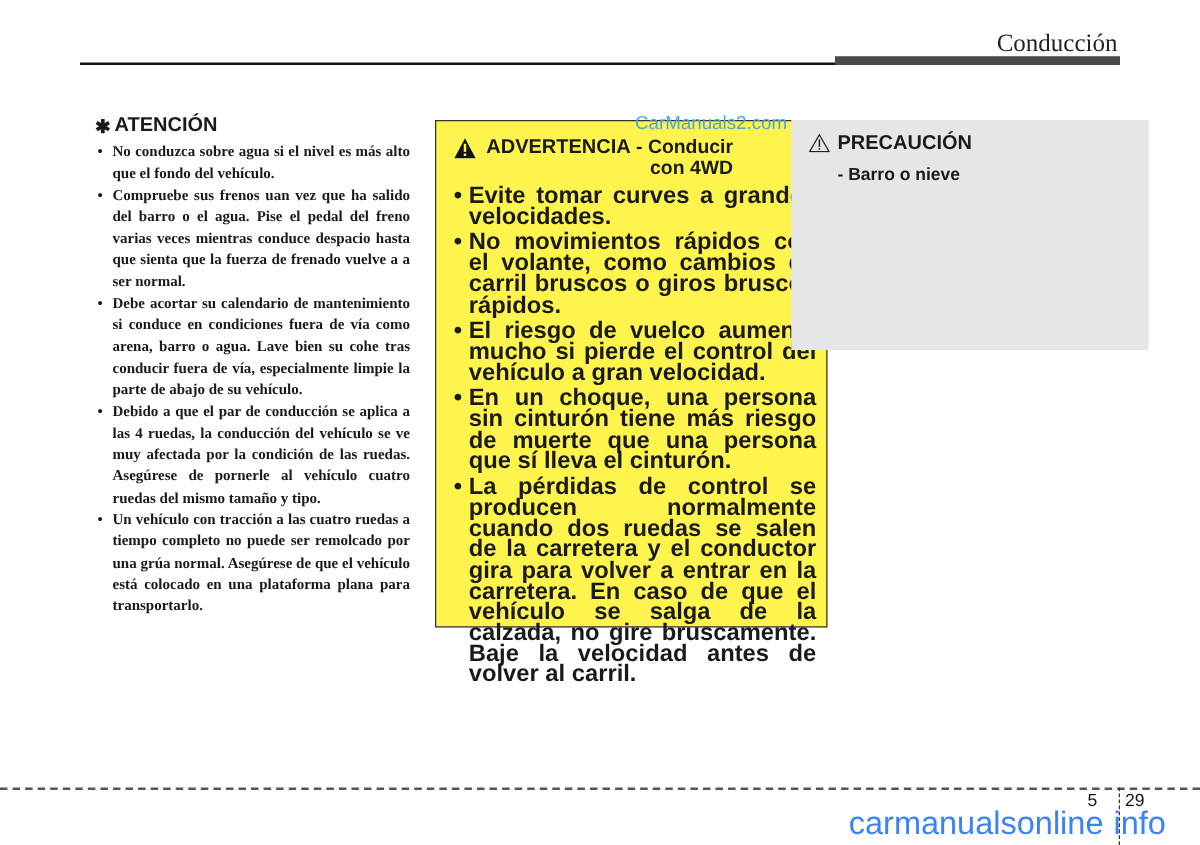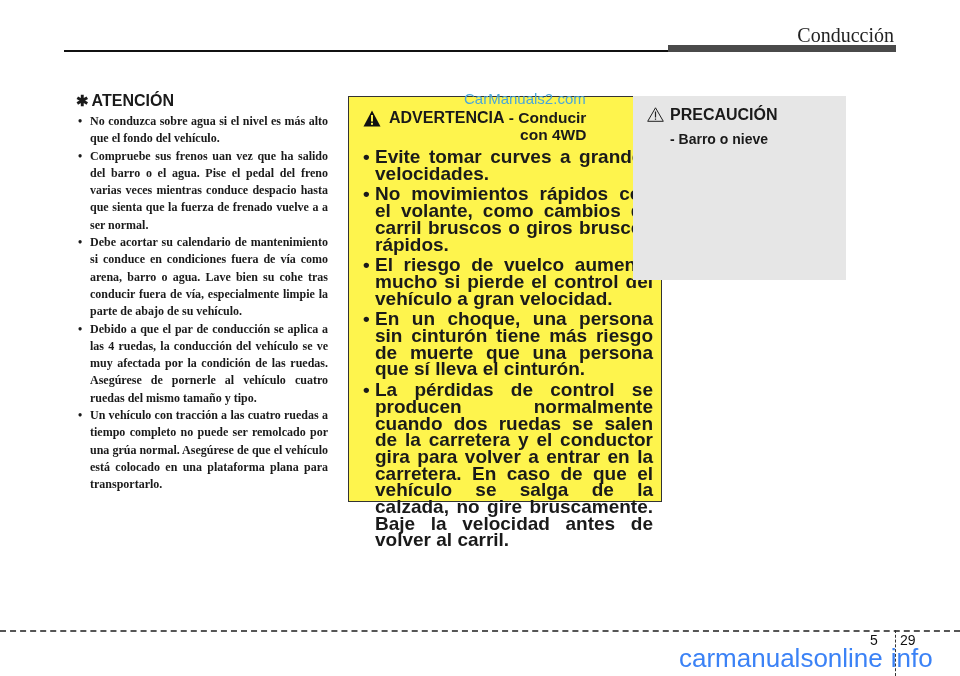--- a/index.html
+++ b/index.html
@@ -18,28 +18,28 @@
   .warn-box { position:absolute; left:348px; top:96px; width:314px; height:406px; background:#fef44d; border:1px solid #333; box-sizing:border-box; font-family:"Liberation Sans", sans-serif; }
   .warn-head { display:flex; align-items:flex-start; padding:12px 8px 0 14px; }
   .warn-icon { width:18px; height:17px; margin-right:8px; margin-top:1px; flex:none; }
   .warn-title { font-weight:bold; font-size:15.5px; line-height:17px; }
   .warn-title-a { font-size:16px; }
   .warn-title-sub { display:block; text-align:right; padding-right:0; }
   .warn-list { list-style:none; margin:6px 0 0 0; padding:0 8px 0 14px; }
   .warn-list li { position:relative; padding-left:12px; font-weight:bold; font-size:19px; line-height:16.7px; text-align:justify; margin-bottom:4px; }
   .warn-list li::before { content:"•"; position:absolute; left:0; top:0; }
 
-  .caution-box { position:absolute; left:633px; top:96px; width:213px; height:184px; background:#e6e6e6; font-family:"Liberation Sans", sans-serif; }
+  .caution-box { position:absolute; left:633px; top:96px; width:286px; height:184px; background:#e6e6e6; font-family:"Liberation Sans", sans-serif; }
   .caution-head { display:flex; align-items:flex-start; padding:10px 8px 0 14px; }
   .caution-icon { width:17px; height:15px; margin-right:6px; margin-top:1px; flex:none; }
   .caution-title { font-weight:bold; font-size:16px; line-height:18px; }
   .caution-sub { font-weight:bold; font-size:14px; line-height:16px; padding-left:37px; margin-top:7px; }
   .caution-body { font-weight:bold; font-style:italic; font-size:13px; line-height:16.5px; padding:6px 10px 0 14px; text-align:justify; }
 
-  .watermark-top { position:absolute; left:464px; top:90px; font-family:"Liberation Sans", sans-serif; font-size:15px; color:#4ba6d9; }
+  .watermark-top { position:absolute; left:508px; top:90px; font-family:"Liberation Sans", sans-serif; font-size:15px; color:#4ba6d9; }
   .footer-rule { position:absolute; left:0; top:630px; width:960px; border-top:2px dashed #555; }
   .footer-vline { position:absolute; left:895px; top:630px; height:46px; border-left:1px dashed #333; }
   .page-chapter { position:absolute; left:870px; top:632px; font-family:"Liberation Sans", sans-serif; font-size:14px; color:#111; }
   .page-num { position:absolute; left:900px; top:632px; font-family:"Liberation Sans", sans-serif; font-size:14px; color:#111; }
   .watermark-bottom { position:absolute; left:679px; top:643px; font-family:"Liberation Sans", sans-serif; font-size:26px; color:#3b82f6; letter-spacing:0; }
   .watermark-bottom .dot-gap { display:inline-block; width:8px; }
 </style>
 </head>
 <body>
 

